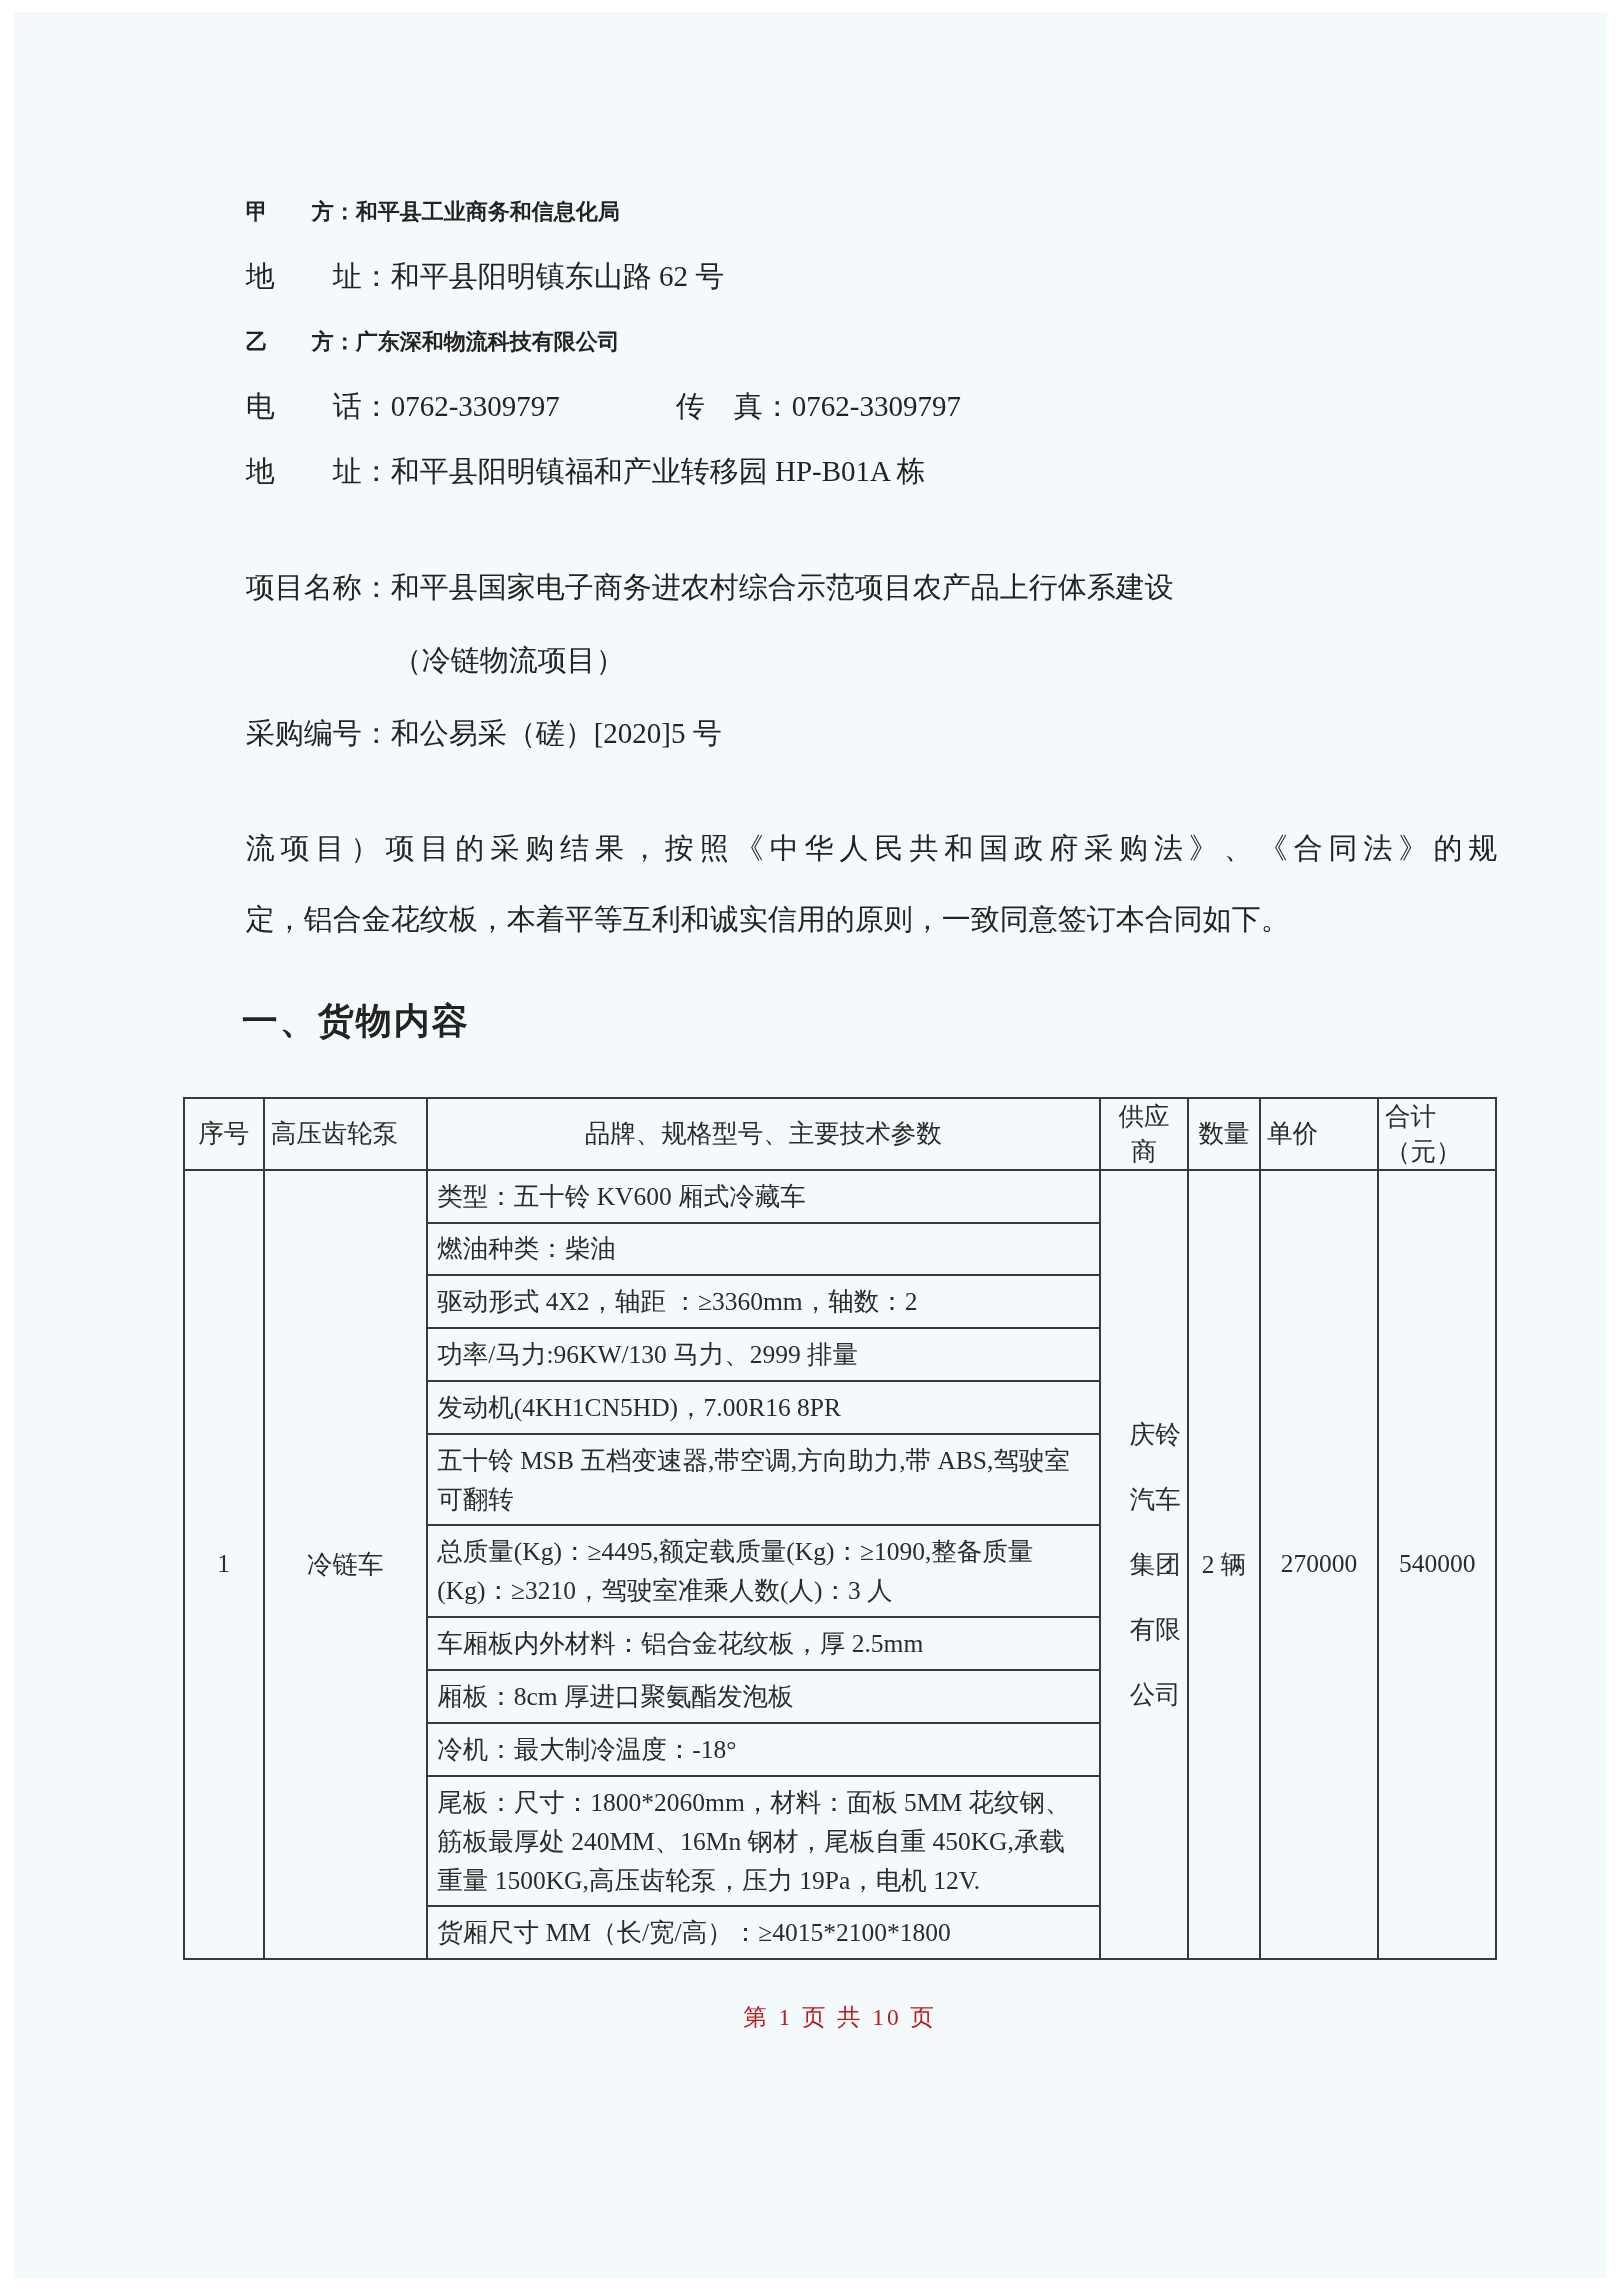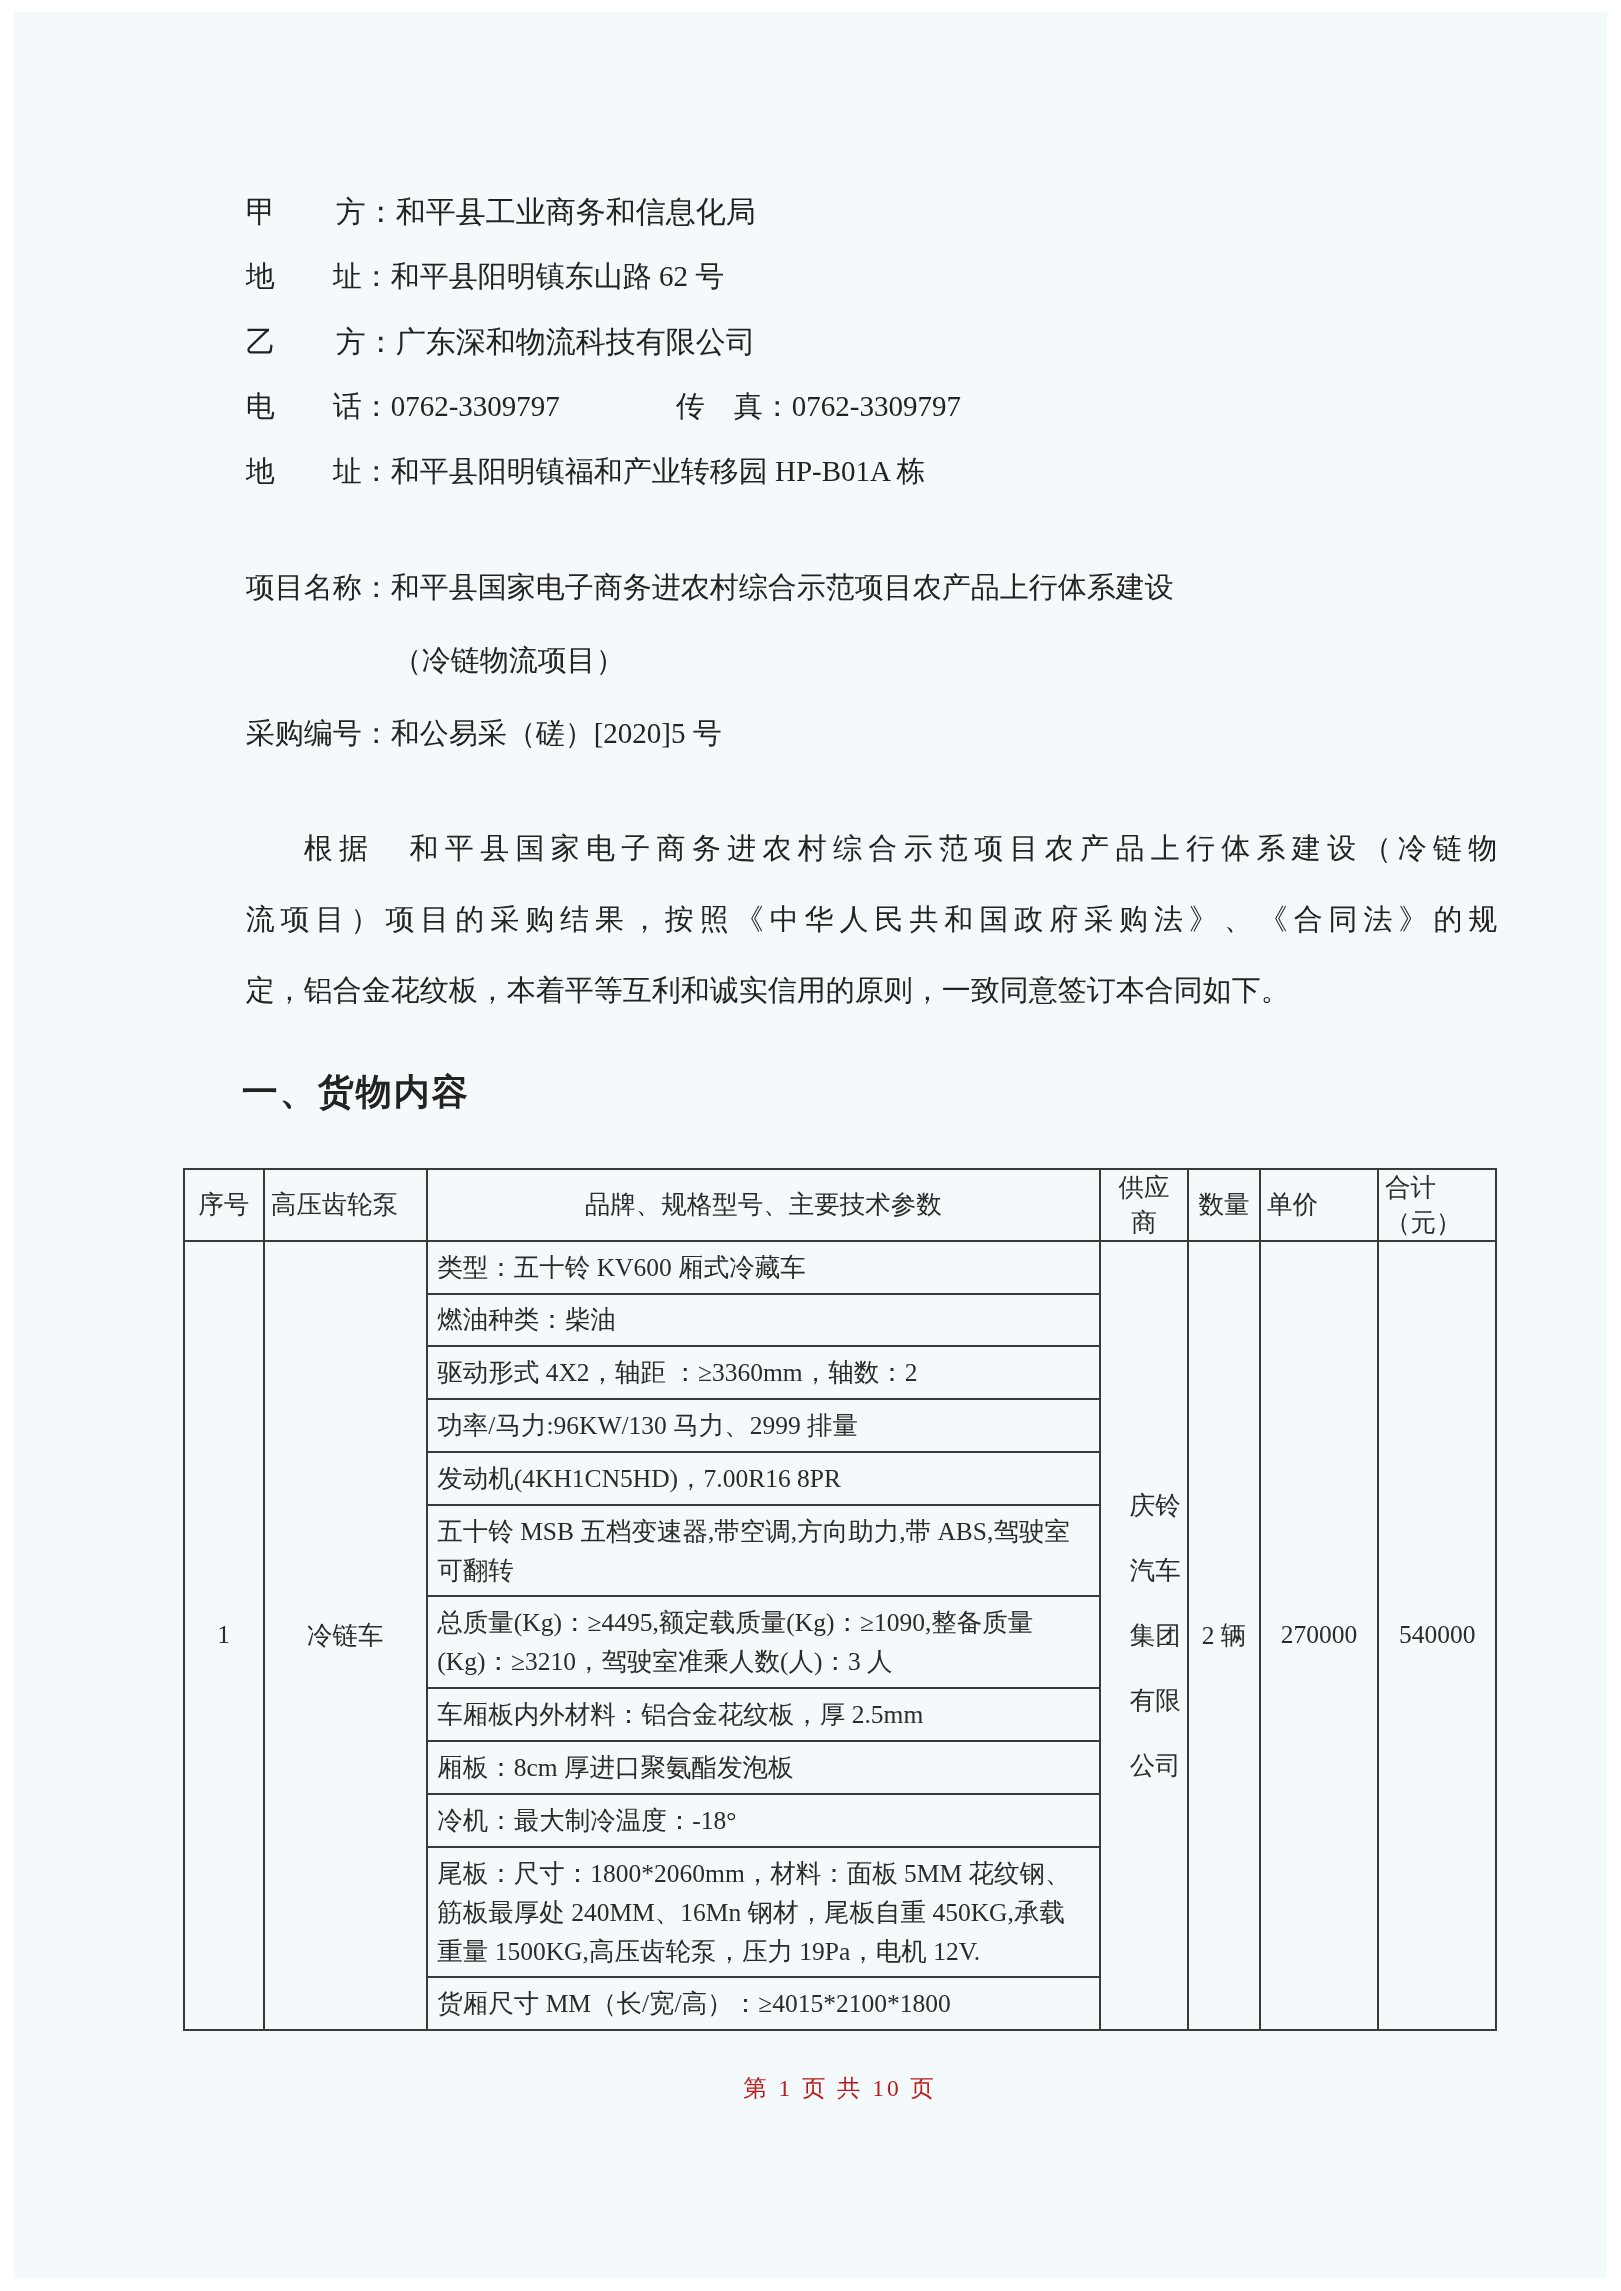--- a/index.html
+++ b/index.html
@@ -8,21 +8,21 @@
     font-family:"Liberation Serif","DejaVu Serif",serif;color:#232323;
   }
   .paper{
     position:absolute;left:13.7px;top:11.8px;right:13.7px;bottom:13.7px;
     background:#f4f9fb;overflow:hidden;
   }
   .content{padding:0 110px 0 169px;}
   .text-block{margin-left:63px;}
   .party-block{margin-top:167px;}
   .line{font-size:29px;line-height:65px;white-space:pre-wrap;}
-  .bold{font-weight:normal;font-size:30px;}
+  .bold{font-weight:bold;font-size:22px;}
   .project-block{margin-top:47px;}
   .project-block .line{line-height:73px;}
   .pname2{margin-left:147px;}
   .intro-block{margin-top:43px;}
   .intro-block .line{line-height:71px;}
   .jf{text-align:justify;text-align-last:justify;}
   .indent{text-indent:2em;}
   .section-heading{
     margin-top:40px;margin-left:59px;
     font-size:36px;font-weight:bold;line-height:51px;
@@ -64,21 +64,20 @@
       <div class="line">地　　址：和平县阳明镇福和产业转移园 HP-B01A 栋</div>
     </div>
 
     <div class="text-block project-block">
       <div class="line">项目名称：和平县国家电子商务进农村综合示范项目农产品上行体系建设</div>
       <div class="line pname2">（冷链物流项目）</div>
       <div class="line">采购编号：和公易采（磋）[2020]5 号</div>
     </div>
 
     <div class="text-block intro-block">
-      <div class="line jf indent">根据　和平县国家电子商务进农村综合示范项目农产品上行体系建设（冷链物</div>
       <div class="line jf">流项目）项目的采购结果，按照《中华人民共和国政府采购法》、《合同法》的规</div>
       <div class="line">定，铝合金花纹板，本着平等互利和诚实信用的原则，一致同意签订本合同如下。</div>
     </div>
 
     <div class="section-heading">一、货物内容</div>
 
     <table class="goods">
       <colgroup>
         <col style="width:6.1%">
           <col style="width:12.4%">

